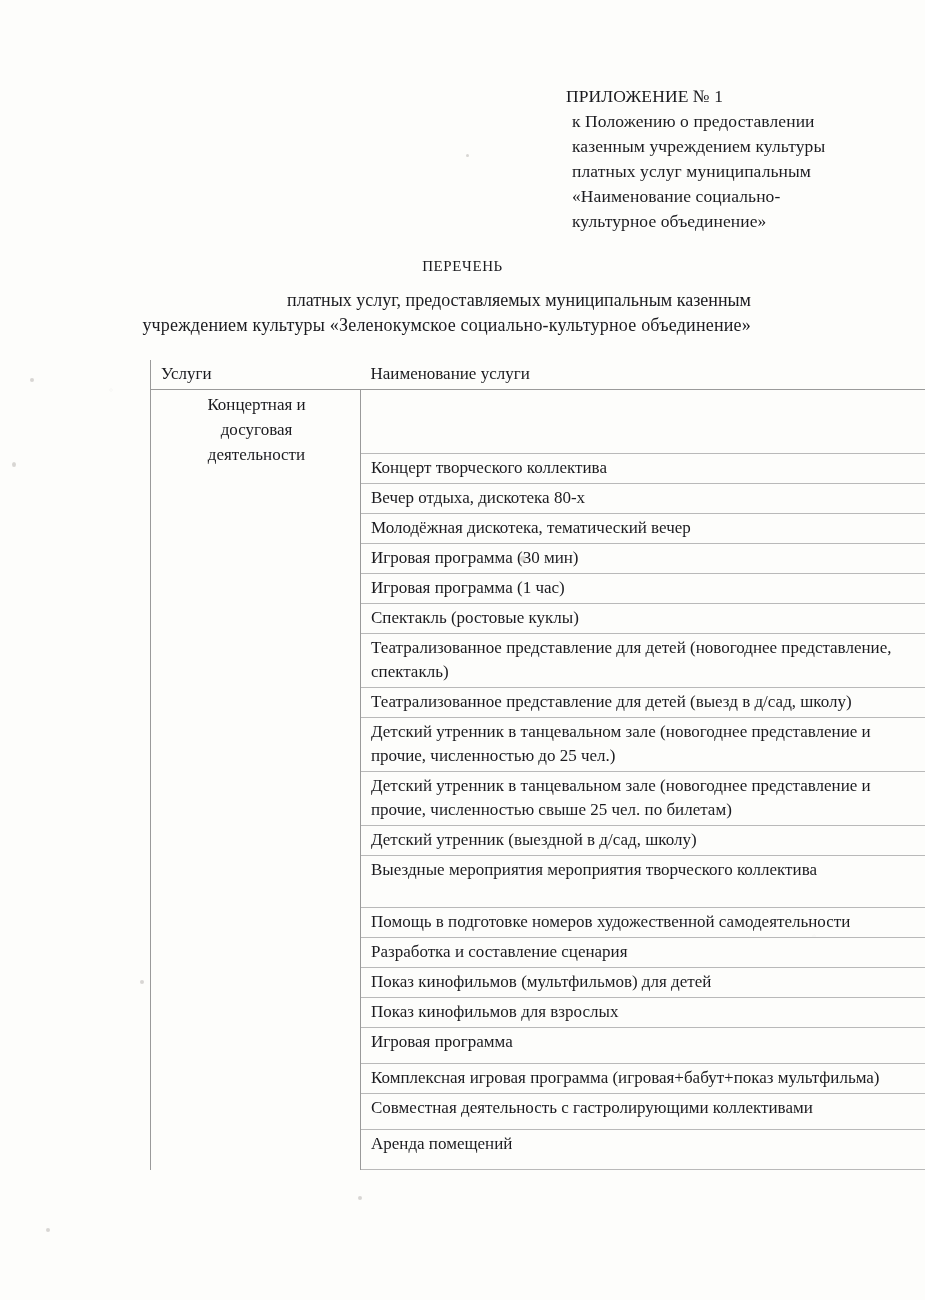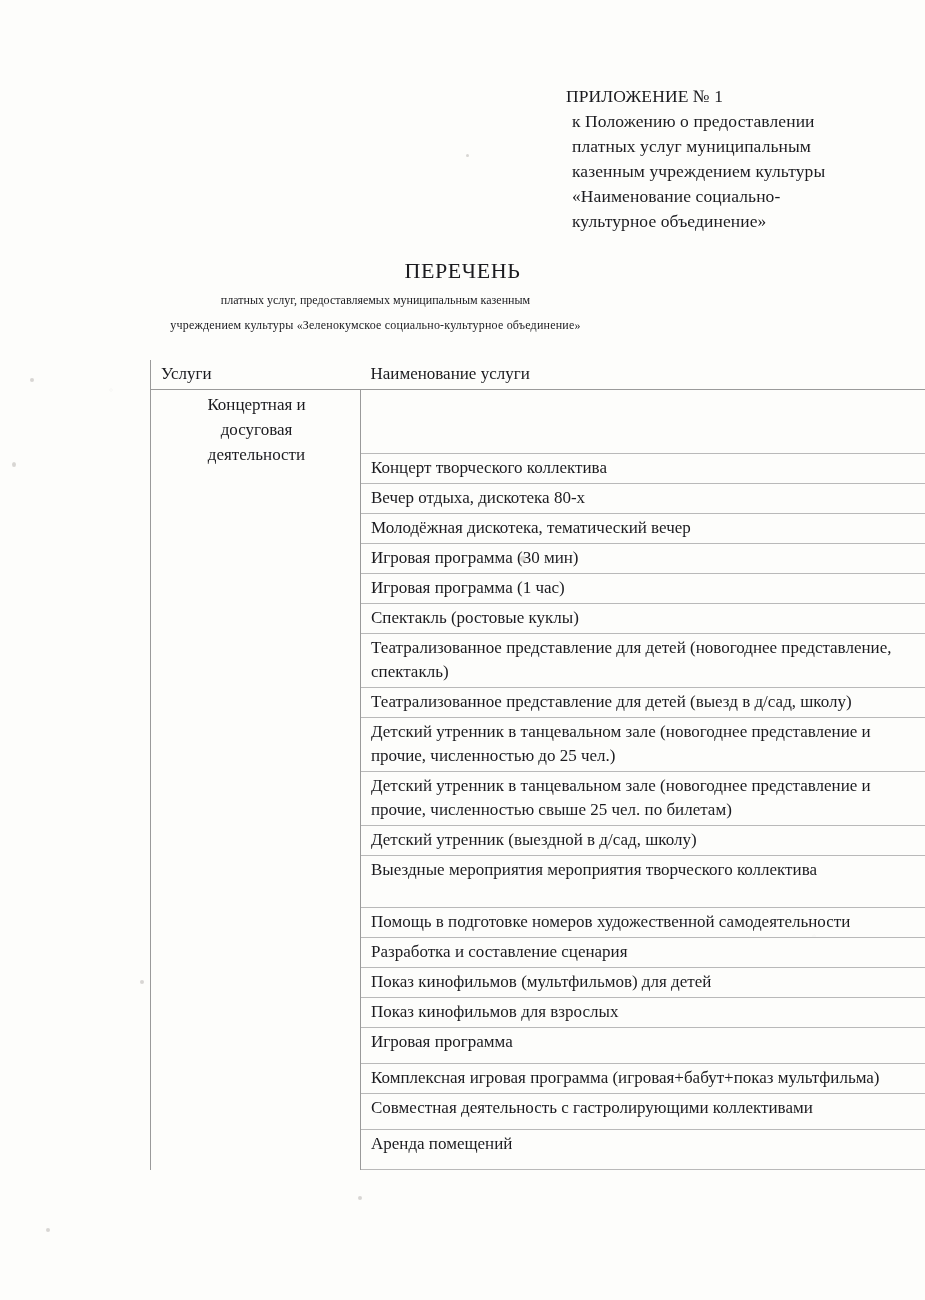--- a/index.html
+++ b/index.html
@@ -43,30 +43,30 @@
   }
   .header-block .line1 { padding-left: 6px; }
   .header-block .ind { padding-left: 12px; }
 
   .title-perechen {
     position: absolute;
     top: 258px;
     left: 0;
     width: 925px;
     text-align: center;
-    font-size: 22px;
+    font-size: 15px;
     letter-spacing: .6px;
   }
   .subtitle {
     position: absolute;
     top: 288px;
     left: 0;
     width: 751px;
-    text-align: center;
-    font-size: 12px;
+    text-align: right;
+    font-size: 18px;
     line-height: 25px;
   }
   .subtitle .l2 { letter-spacing: .2px; }
 
   table.services {
     position: absolute;
     top: 360px;
     left: 150px;
     width: 780px;
     border-collapse: collapse;
@@ -114,22 +114,22 @@
   <span class="speck" style="left:12px; top:462px; width:4px; height:5px;"></span>
   <span class="speck" style="left:140px; top:980px; width:4px; height:4px;"></span>
   <span class="speck" style="left:46px; top:1228px; width:4px; height:4px;"></span>
   <span class="speck" style="left:520px; top:556px; width:6px; height:6px;"></span>
   <span class="speck" style="left:358px; top:1196px; width:4px; height:4px;"></span>
   <span class="speck" style="left:466px; top:154px; width:3px; height:3px;"></span>
 
   <div class="header-block">
     <div class="line1">ПРИЛОЖЕНИЕ № 1</div>
     <div class="ind">к Положению о предоставлении</div>
+    <div class="ind">казенным учреждением культуры</div>
     <div class="ind">платных услуг муниципальным</div>
-    <div class="ind">казенным учреждением культуры</div>
     <div class="ind">«Наименование социально-</div>
     <div class="ind">культурное объединение»</div>
   </div>
 
   <div class="title-perechen">ПЕРЕЧЕНЬ</div>
 
   <div class="subtitle">
     <div class="l1">платных услуг, предоставляемых муниципальным казенным</div>
     <div class="l2">учреждением культуры «Зеленокумское социально-культурное объединение»</div>
   </div>

